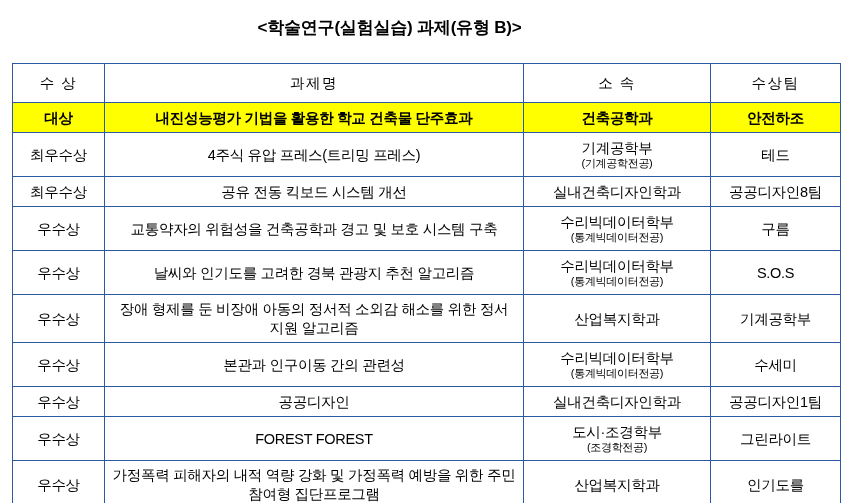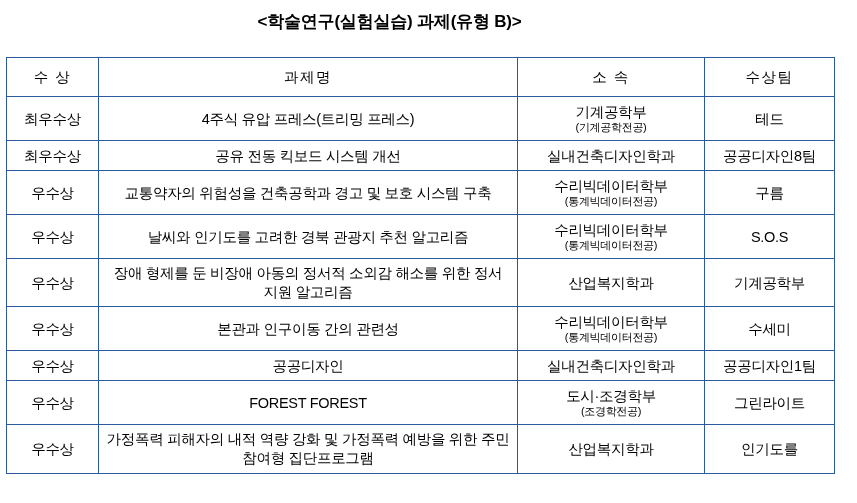--- a/index.html
+++ b/index.html
@@ -12,21 +12,21 @@
     height: 503px;
     font-family: "Liberation Sans", sans-serif;
     color: #000000;
     overflow: hidden;
   }
   .page {
     width: 779px;
     height: 503px;
     position: relative;
     box-sizing: border-box;
-    padding: 6px;
+    padding: 12px;
   }
   .doc-title {
     text-align: center;
     font-size: 17px;
     font-weight: bold;
     letter-spacing: -0.2px;
     padding: 6px 0 9px 0;
     line-height: 1.2;
   }
   table.award-table {
@@ -89,20 +89,28 @@
     </colgroup>
     <thead>
       <tr>
         <th>수 상</th>
         <th>과제명</th>
         <th>소 속</th>
         <th>수상팀</th>
       </tr>
     </thead>
     <tbody>
+        <tr class="highlight">
+          <td>대상</td>
+          <td>내진성능평가 기법을 활용한 학교 건축물 단주효과</td>
+          <td>
+            <span class="dept-main">건축공학과</span>
+          </td>
+          <td>안전하조</td>
+        </tr>
         <tr class="tall">
           <td>최우수상</td>
           <td>4주식 유압 프레스(트리밍 프레스)</td>
           <td>
             <span class="dept-main">기계공학부</span>
             <span class="dept-sub">(기계공학전공)</span>
           </td>
           <td>테드</td>
         </tr>
         <tr>

